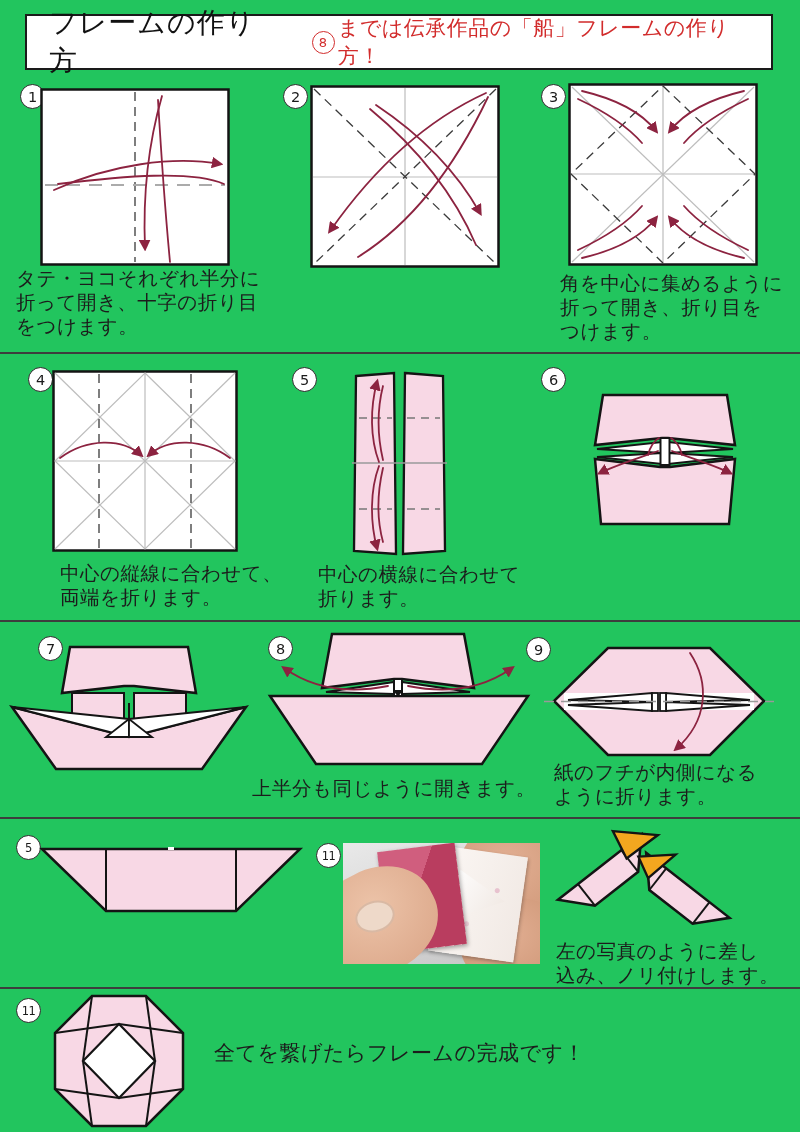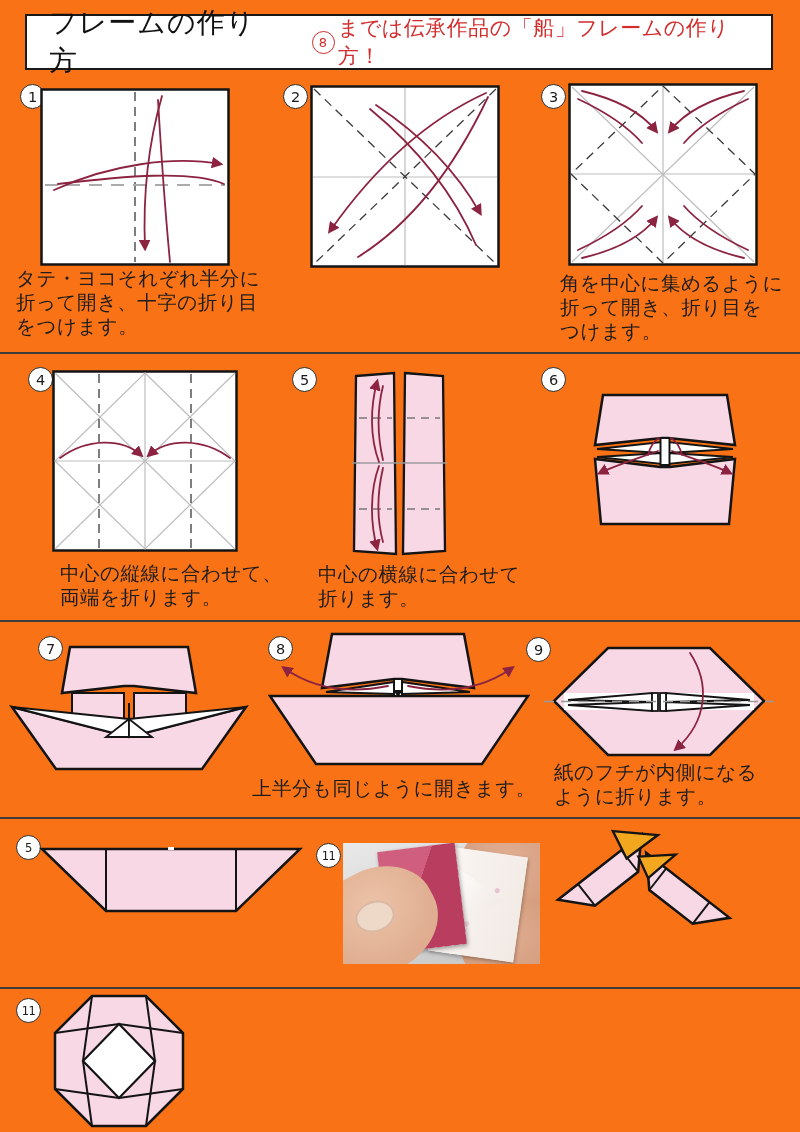--- a/index.html
+++ b/index.html
@@ -1,16 +1,16 @@
 <!DOCTYPE html>
 <html style="--paper-pink: #f8d8e5; --arrow-maroon: #8c2340; --accent-orange: #f3a71f; --note-red: #d22c2c;"><head>
 <meta charset="utf-8">
 <style>
   html,body{margin:0;padding:0;background:#fff;}
-  .page{position:relative;width:800px;height:1132px;background:#f97316;overflow:hidden;
+  .page{position:relative;width:800px;height:1132px;background:#22c55e;overflow:hidden;
         font-family:"DejaVu Sans","Liberation Sans",sans-serif;color:#1f1f1f;}
   
   .hdr{position:absolute;left:25px;top:14px;width:744px;height:52px;border:2px solid #1a1a1a;
        display:flex;align-items:center;background:#fff;}
   .hdr-title{margin-left:22px;font-size:28px;color:#111;letter-spacing:1px;}
   .hdr-note{margin-left:28px;font-size:21px;color:var(--note-red,#d22c2c);letter-spacing:.5px;display:flex;align-items:center;}
   .ncircle{display:inline-flex;width:21px;height:21px;border:1.5px solid var(--note-red,#d22c2c);
        border-radius:50%;align-items:center;justify-content:center;font-size:13px;margin-right:3px;flex:0 0 auto;}
   
   .cnum{position:absolute;width:25px;height:25px;border:1.5px solid #2a2a2a;border-radius:50%;
@@ -252,14 +252,17 @@
   <div class="cap" style="left:560px;top:272px">角を中心に集めるように
 折って開き、折り目を
 つけます。</div>
   <div class="cap" style="left:60px;top:562px">中心の縦線に合わせて、
 両端を折ります。</div>
   <div class="cap" style="left:318px;top:563px">中心の横線に合わせて
 折ります。</div>
   <div class="cap" style="left:252px;top:777px">上半分も同じように開きます。</div>
   <div class="cap" style="left:554px;top:761px">紙のフチが内側になる
 ように折ります。</div>
+  <div class="cap" style="left:556px;top:940px">左の写真のように差し
+込み、ノリ付けします。</div>
+  <div class="cap" style="left:214px;top:1040px;font-size:21px">全てを繋げたらフレームの完成です！</div>
 
 </div>
 
 </body></html>

